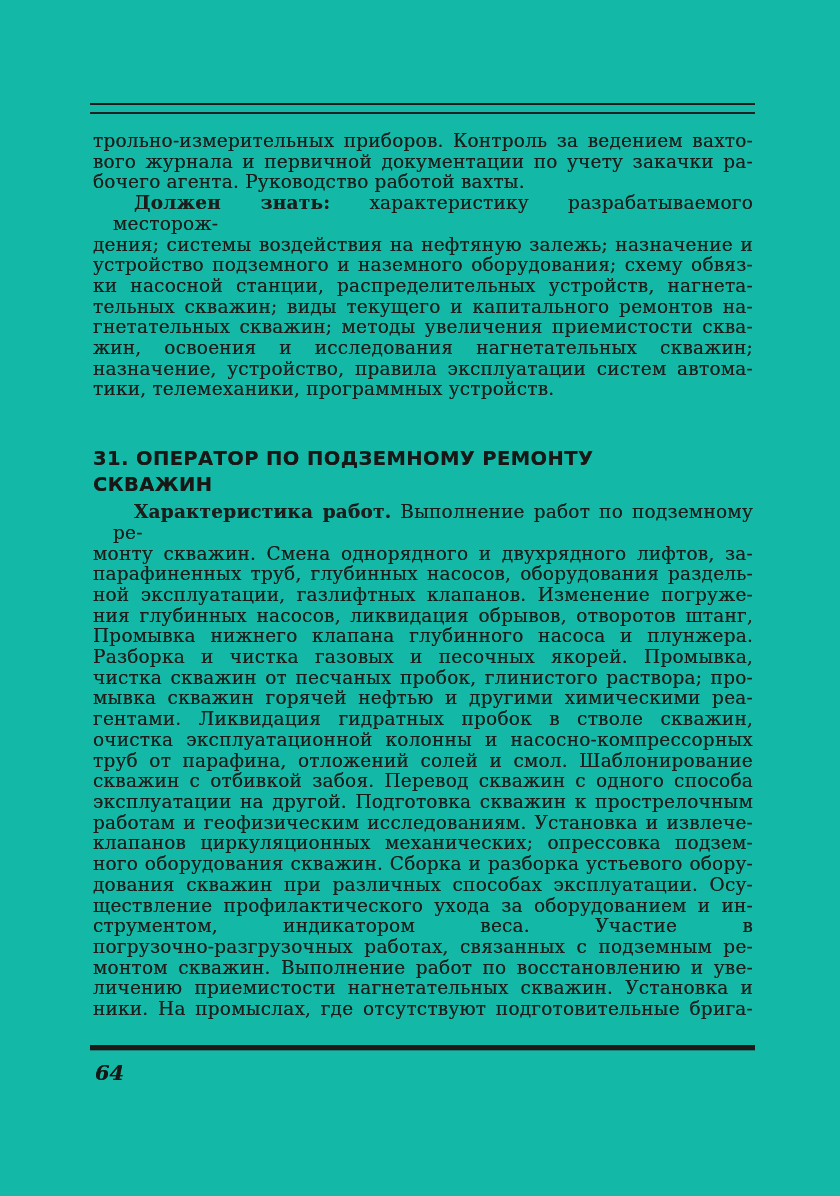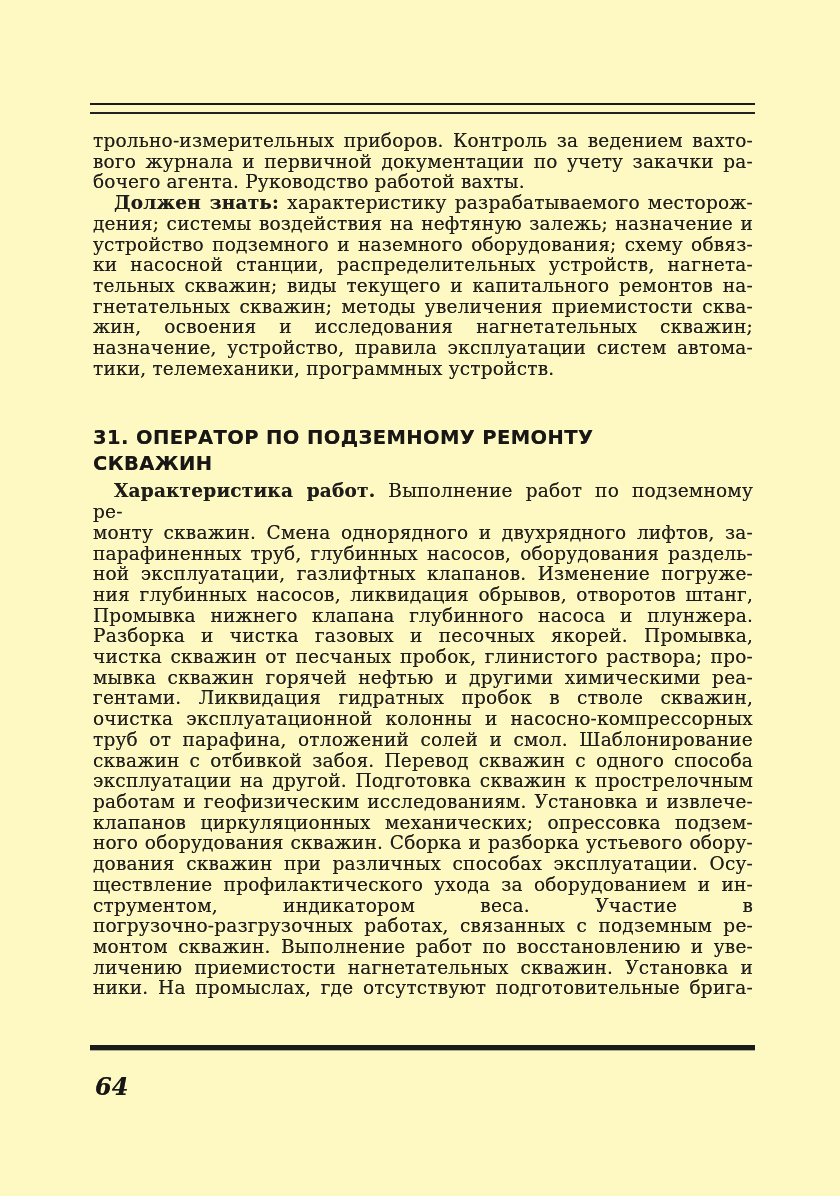--- a/index.html
+++ b/index.html
@@ -1,19 +1,19 @@
 <!DOCTYPE html>
 <html lang="ru"><head>
 <meta charset="utf-8">
 <style>
   html,body { margin:0; padding:0; background:#e8e8e6; }
   .page {
     position:relative;
     width:840px; height:1196px;
-    background:#fef9c3;
+    background:#14b8a6;
     margin:0 auto;
     overflow:hidden;
     color:#1e1d1b;
     font-family:"DejaVu Serif","Liberation Serif",serif;
   }
   .top-rule {
     position:absolute; left:90px; top:103px; width:665px; height:7px;
     border-top:2.5px solid #1c1c1c;
     border-bottom:2px solid #222;
   }
@@ -24,21 +24,21 @@
   .line {
     font-size:18.5px;
     line-height:20.7px;
     letter-spacing:0.2px;
     text-align:justify;
     text-align-last:justify;
     text-shadow:0 0 0.4px rgba(20,18,15,0.6);
     white-space:normal;
   }
   .line.unjust { text-align-last:left; }
-  .line.indent { text-indent:21px; }
+  .line.indent { text-indent:21px;margin-left:20px; }
   .lead { font-weight:700; }
   .heading {
     margin:46px 0 4px 0;
     font-family:"DejaVu Sans","Liberation Sans",sans-serif;
     font-weight:700;
     font-size:19.5px;
     line-height:26px;
     letter-spacing:0.4px;
     color:#181715;
     text-shadow:0 0 0.4px rgba(15,15,15,0.55);
@@ -47,24 +47,23 @@
   .bottom-rule {
     position:absolute; left:90px; top:1045px; width:665px; height:4.5px;
     background:#1b1b1b;
     box-shadow:0 1px 0 rgba(30,30,30,0.35);
   }
   .page-number {
     position:absolute; left:95px; top:1060px;
     font-family:"DejaVu Serif","Liberation Serif",serif;
     font-style:italic;
     font-weight:700;
-    font-size:24px;
+    font-size:21px;
     color:#171614;
     text-shadow:0 0 0.4px rgba(15,15,15,0.6);
-    margin-top:12px;
   }
 </style>
 </head>
 <body>
 
 <div class="page">
   <div class="top-rule"></div>
 
   <main class="content">
     <div class="para">

